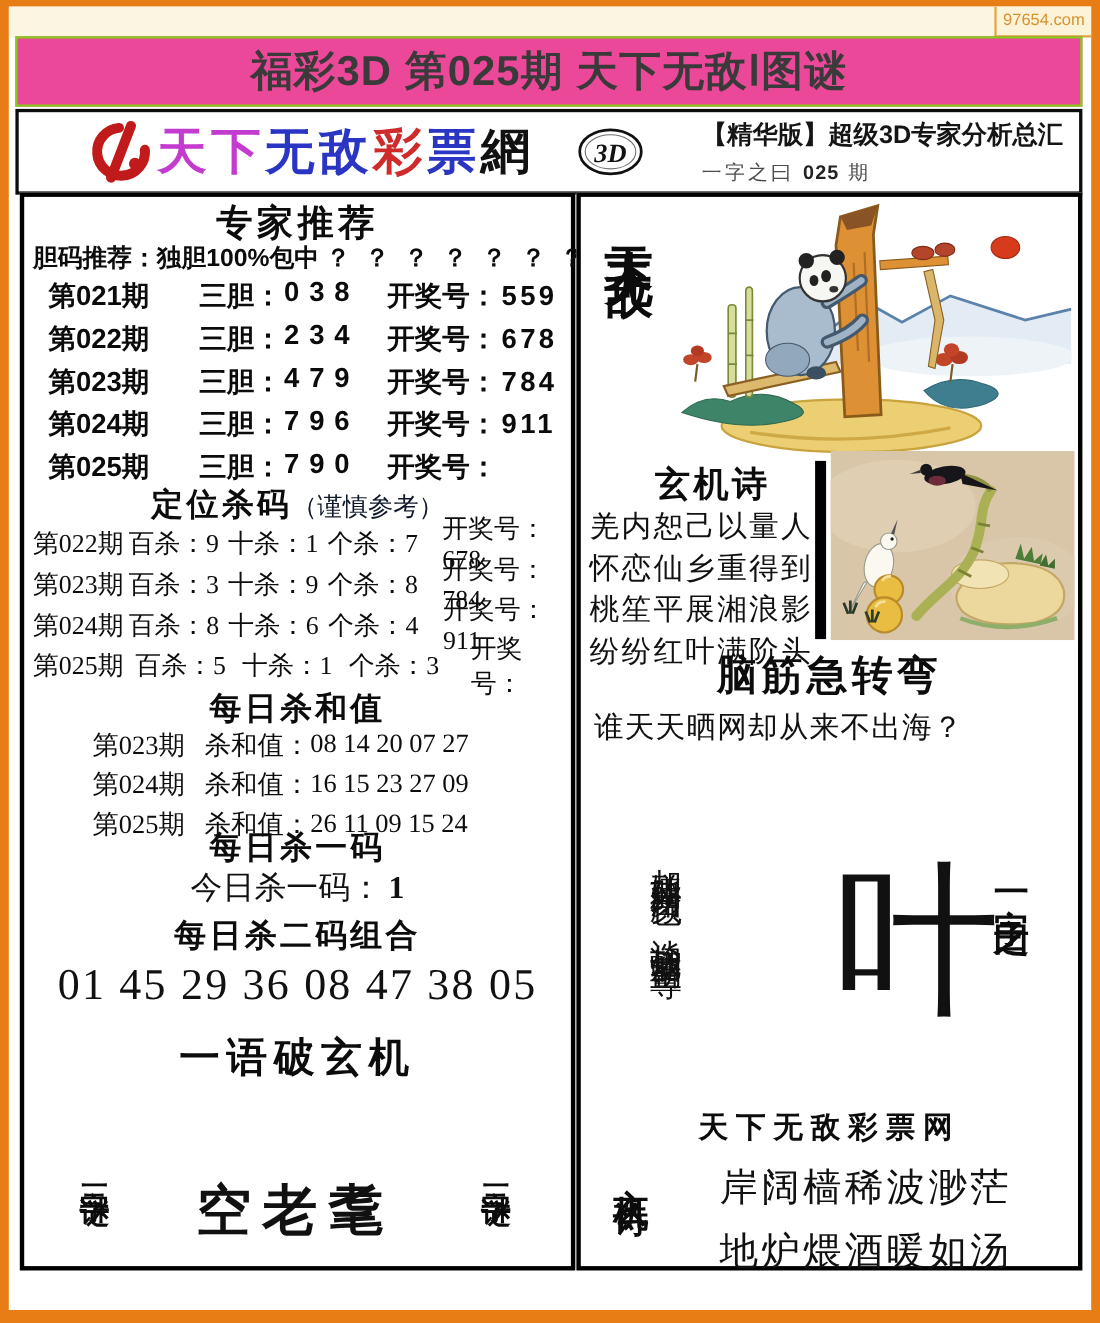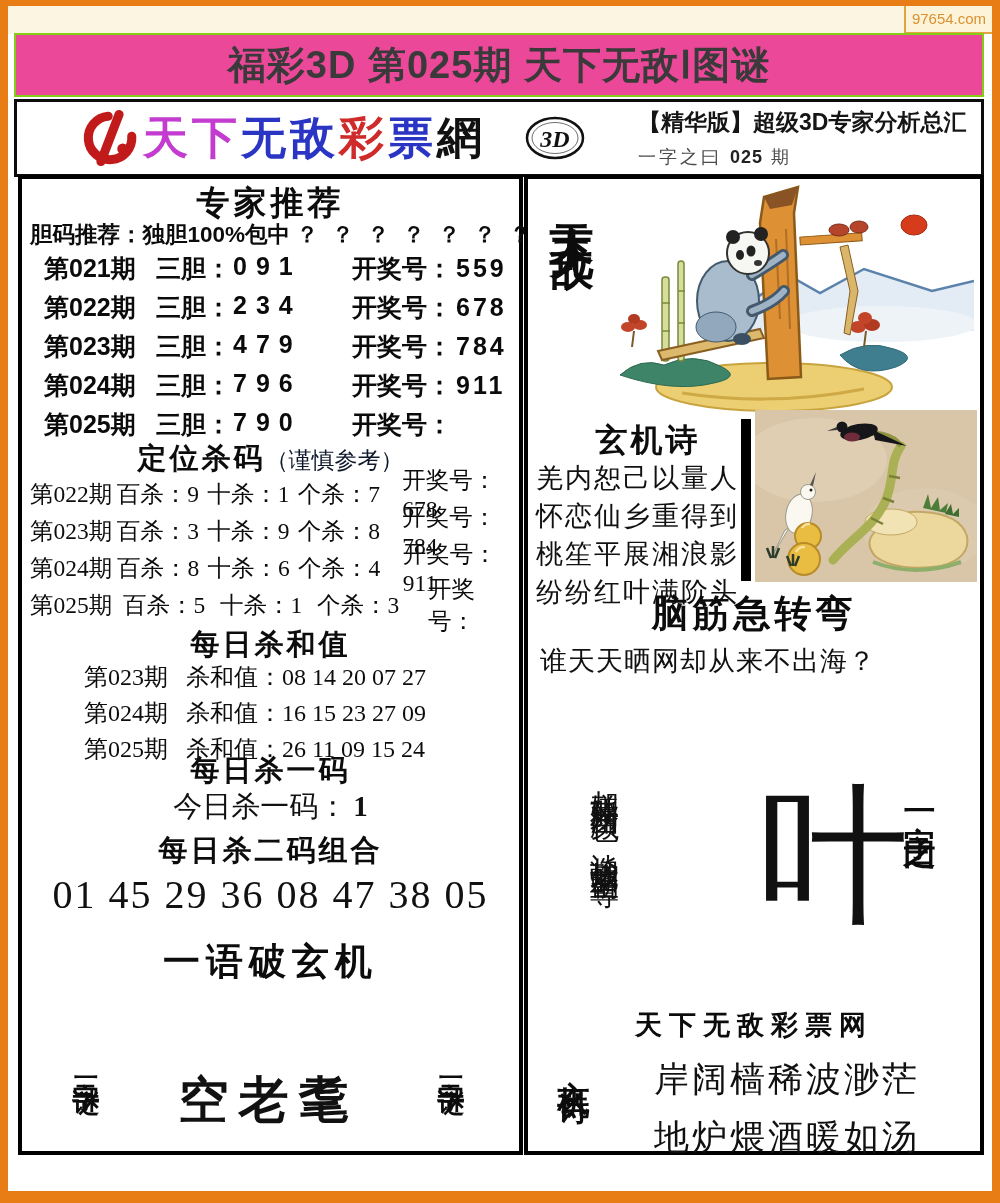--- a/index.html
+++ b/index.html
@@ -26,21 +26,21 @@
   .cal{font-family:"Liberation Serif",serif;font-weight:bold;color:#0c0c0c;}
   .serif{font-family:"Liberation Serif",serif;color:#111;}
   .abs{position:absolute;}
   
   .exp-h{left:0;top:2px;width:100%;text-align:center;font-size:33px;letter-spacing:4px;}
   .dan-line{left:8px;top:40px;font-size:22.5px;font-weight:bold;color:#0c0c0c;white-space:nowrap;}
   .dan-marks{letter-spacing:13px;margin-left:6px;}
   .sd-rows{left:0;top:70px;width:100%;}
   .sd-row{display:flex;height:39px;align-items:center;font-weight:bold;font-size:25px;color:#0b0b0b;}
   .sd-issue{margin-left:22px;width:112px;}
-  .sd-dan{width:196px;display:flex;}
+  .sd-dan{width:196px;display:flex;justify-content:center;}
   .digits{letter-spacing:9px;margin-left:2px;}
   .digits2{letter-spacing:3px;margin-left:4px;}
   .dw-h{left:0;top:260px;width:100%;text-align:center;font-size:29px;letter-spacing:3px;}
   .dw-h .note{font-weight:normal;color:#0f172a;font-size:23px;letter-spacing:0;}
   .dw-rows{left:0;top:296px;width:100%;}
   .dw-row{display:flex;height:37px;align-items:center;font-family:"Liberation Serif",serif;font-size:23.5px;color:#0d0d0d;}
   .dw-issue{margin-left:8px;width:96px;}
   .dw-c{width:100px;}
   .dw-draw{margin-left:14px;}
   .sh-h{left:0;top:446px;width:100%;text-align:center;font-size:29px;letter-spacing:3px;}
@@ -119,21 +119,21 @@
 
     <div class="abs dan-line">
       <span>胆码推荐：</span><span>独胆100%包中</span><span class="dan-marks">？？？？？？？</span>
     </div>
 
     <div class="abs sd-rows">
       <div class="sd-row">
         <span class="sd-issue">第021期</span>
         <span class="sd-dan">
               <span>三胆：</span>
-              <span class="digits">091</span>
+              <span class="digits">038</span>
             </span>
         <span class="sd-draw"><span>开奖号：</span><span class="digits2">559</span></span>
       </div>
       <div class="sd-row">
         <span class="sd-issue">第022期</span>
         <span class="sd-dan">
               <span>三胆：</span>
               <span class="digits">234</span>
             </span>
         <span class="sd-draw"><span>开奖号：</span><span class="digits2">678</span></span>

